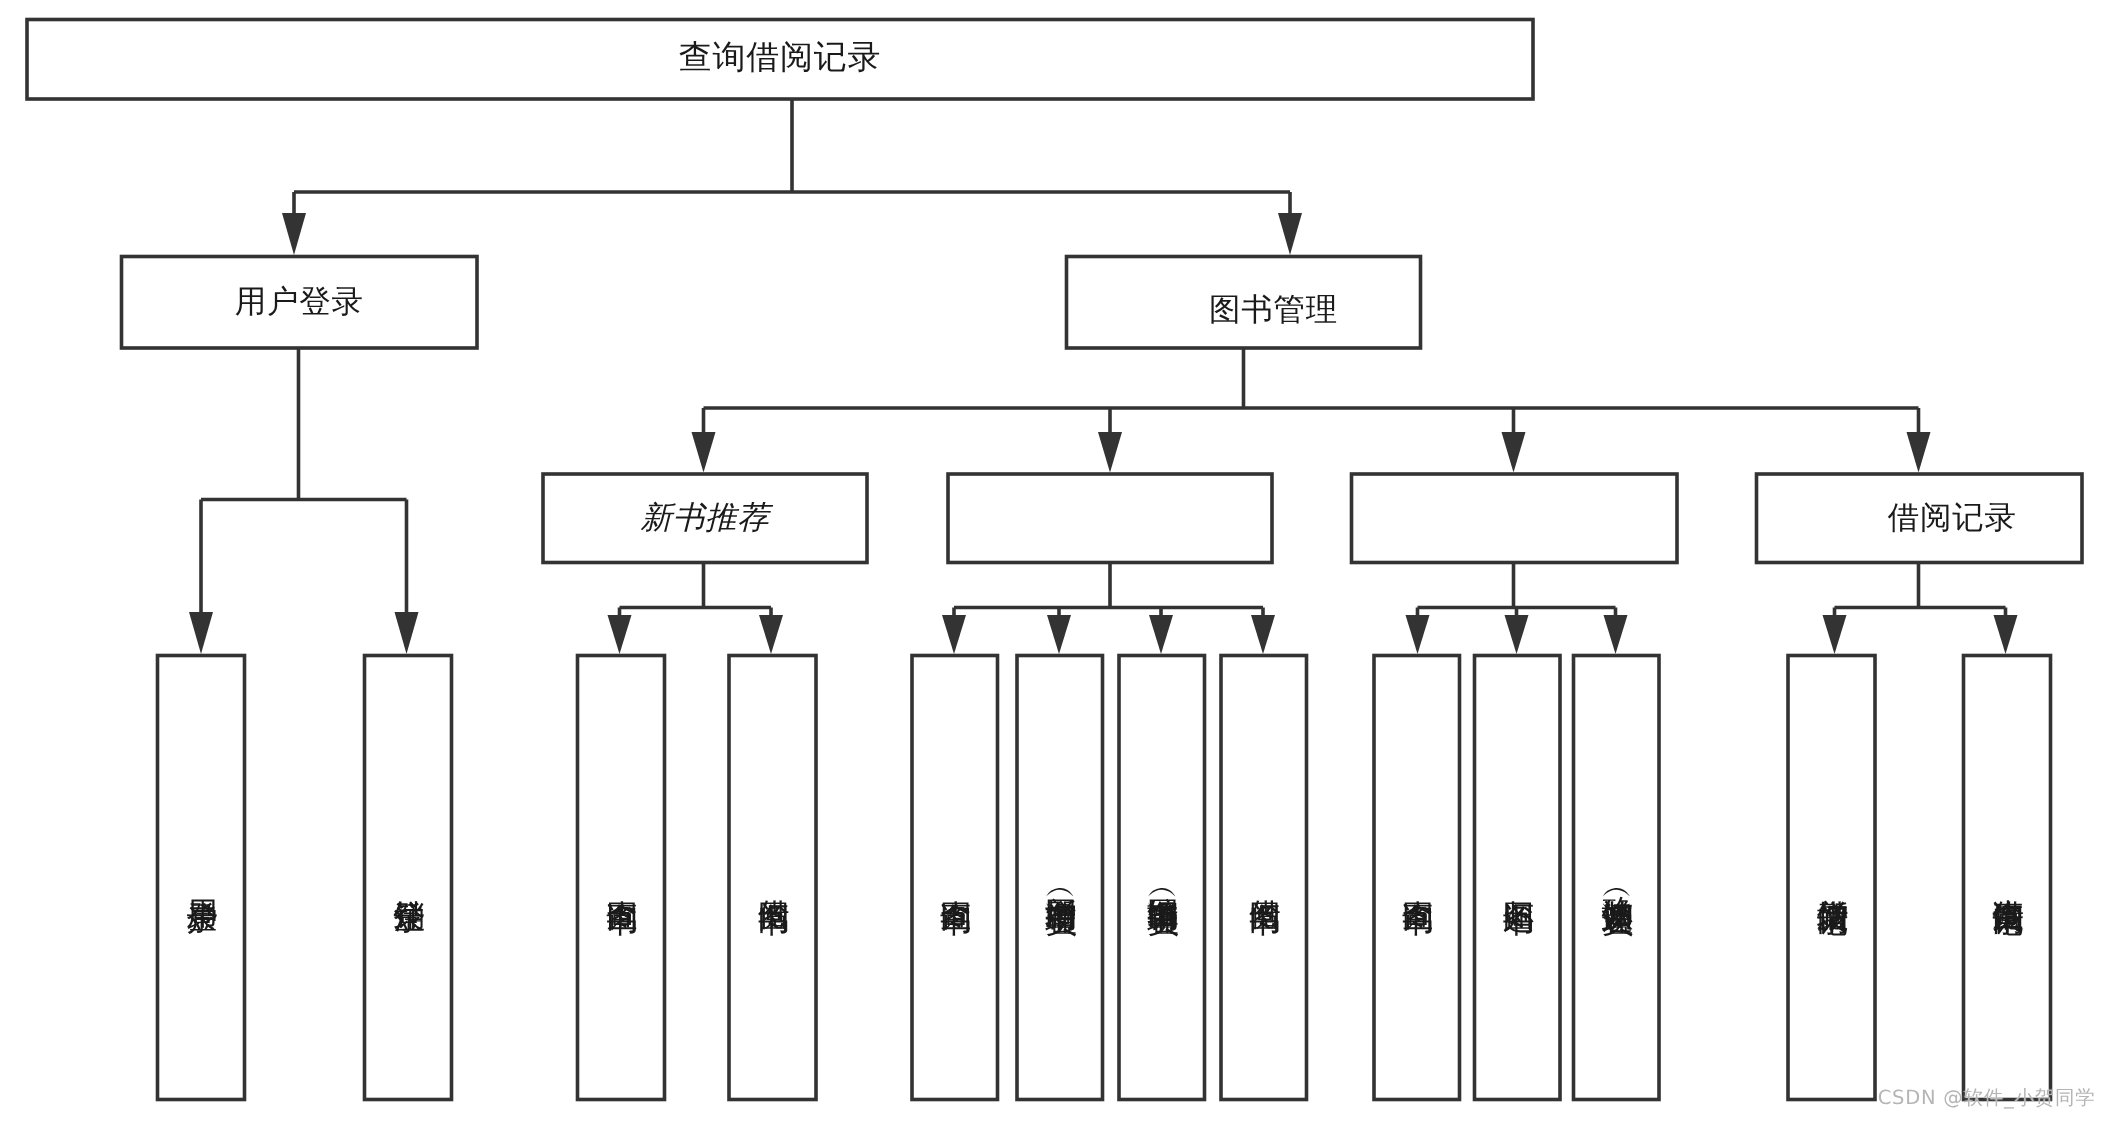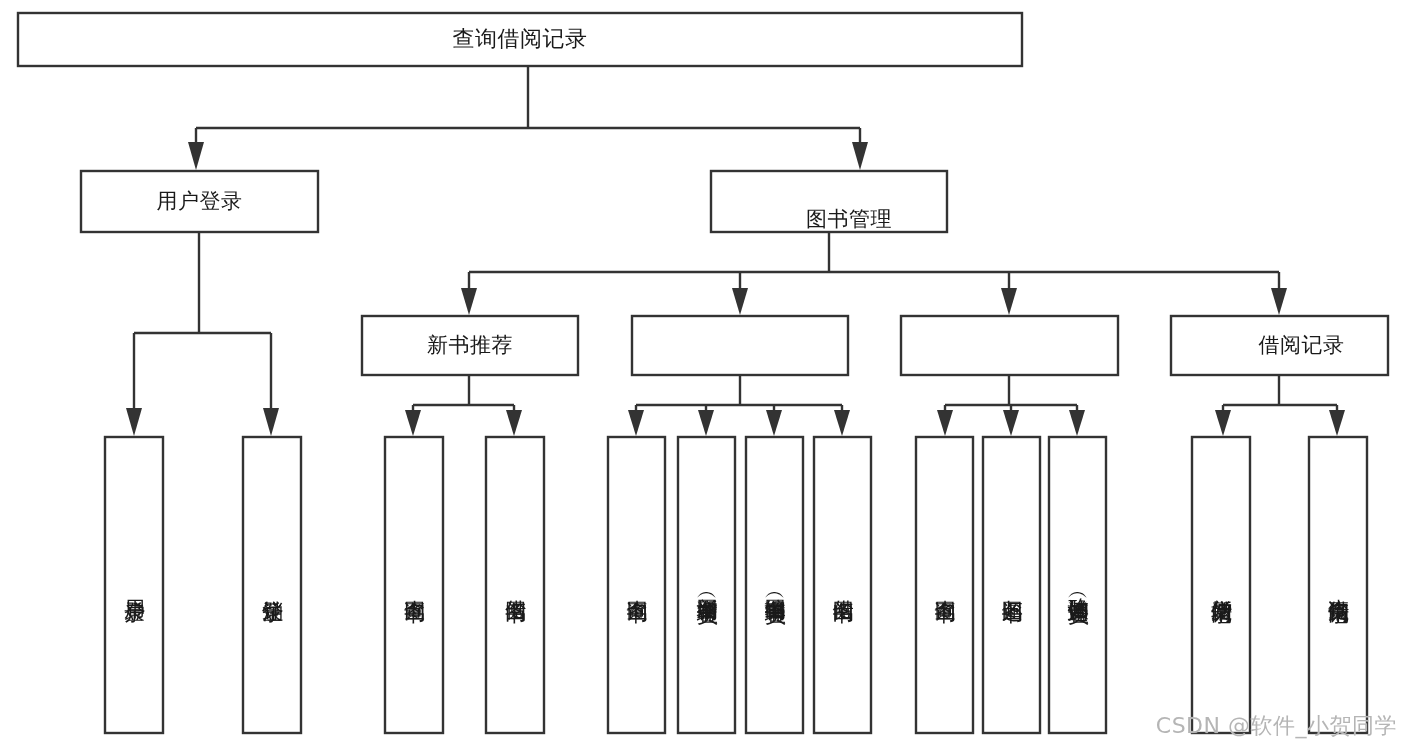--- a/index.html
+++ b/index.html
@@ -69,21 +69,21 @@
     text-orientation: upright;
     letter-spacing: 1px;
     white-space: nowrap;
     pointer-events: none;
   }
   #watermark {
     position: absolute;
     right: 8px;
     bottom: 6px;
     color: #b5b5b5;
-    font-size: 22px;
+    font-size: 13px;
     letter-spacing: 0.5px;
     white-space: nowrap;
     text-shadow: 0 0 1px rgba(255,255,255,0.8);
   }
 </style>
 </head>
 <body>
 
 <div id="diagram-root">
 
@@ -187,23 +187,23 @@
     <rect class="node-box" x="983" y="437" width="57" height="296"></rect>
     <rect class="node-box" x="1049" y="437" width="57" height="296"></rect>
 
     <rect class="node-box" x="1192" y="437" width="58" height="296"></rect>
     <rect class="node-box" x="1309" y="437" width="58" height="296"></rect>
   </svg>
 
   <div class="node-label-h root" style="left:18px; top:13px; width:1004px; height:53px;">查询借阅记录</div>
 
   <div class="node-label-h" style="left:81px; top:171px; width:237px; height:61px;">用户登录</div>
-  <div class="node-label-h" style="left:711px; top:189px; width:276px; height:61px;">图书管理</div>
-
-  <div class="node-label-h" style="left:362px; top:316px; width:216px; height:59px;">新书推荐</div>
+  <div class="node-label-h" style="left:711px; top:176px; width:276px; height:61px;">图书管理</div>
+
+  <div class="node-label-h" style="left:362px; top:316px; width:216px; height:59px;font-style:italic;">新书推荐</div>
   <div class="node-label-h" style="left:1171px; top:316px; width:261px; height:59px;">借阅记录</div>
 
   <div class="node-label-v" style="left:105px; top:437px; width:58px; height:296px;">用户登录</div>
   <div class="node-label-v" style="left:243px; top:437px; width:58px; height:296px;">注销登录</div>
 
   <div class="node-label-v" style="left:385px; top:437px; width:58px; height:296px;">查询图书</div>
   <div class="node-label-v" style="left:486px; top:437px; width:58px; height:296px;">借阅图书</div>
 
   <div class="node-label-v" style="left:608px; top:437px; width:57px; height:296px;">查询图书</div>
   <div class="node-label-v" style="left:678px; top:437px; width:57px; height:296px;">新增图书（管理员）</div>

